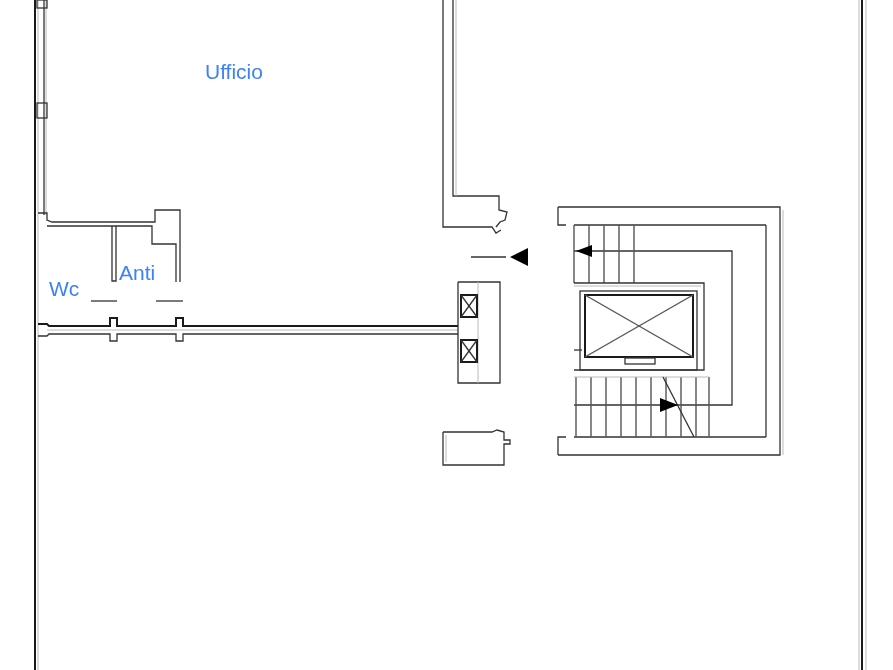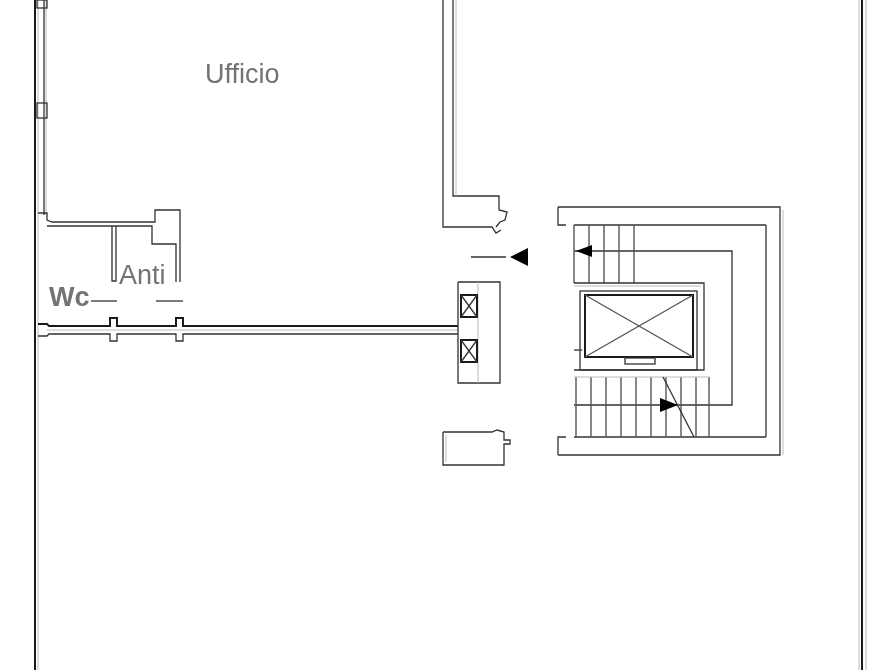--- a/index.html
+++ b/index.html
@@ -5,22 +5,22 @@
     html, body { margin: 0; padding: 0; background: #ffffff; }
     body { width: 893px; height: 670px; overflow: hidden; position: relative; }
     #plan { position: absolute; left: 0; top: 0; width: 893px; height: 670px; }
     .wall { fill: none; stroke: #1a1a1a; stroke-width: 2; }
     .wall-thin { fill: none; stroke: #333; stroke-width: 1.3; }
     .wall-light { fill: none; stroke: #bbbbbb; stroke-width: 1; }
     .stair-line { fill: none; stroke: #555; stroke-width: 1.4; }
     .room-label {
       position: absolute;
       font-family: "Liberation Sans", sans-serif;
-      font-size: 27px;
-      color: #737373;
+      font-size: 21px;
+      color: #3b82f6;
       line-height: 1;
       white-space: nowrap;
     }
   </style>
 </head>
 <body>
 
 <svg id="plan" viewBox="0 0 893 670" xmlns="http://www.w3.org/2000/svg">
 
   <g>
@@ -120,14 +120,14 @@
     <rect class="wall-thin" x="580" y="291" width="117" height="79"></rect>
     <rect class="wall" x="585" y="295" width="108" height="62"></rect>
     <line class="stair-line" x1="585" y1="295" x2="693" y2="357"></line>
     <line class="stair-line" x1="693" y1="295" x2="585" y2="357"></line>
     <rect class="wall-thin" x="625" y="358" width="30" height="6"></rect>
     <line class="wall-thin" x1="574" y1="350" x2="582" y2="350"></line>
   </g>
 </svg>
 
 <div class="room-label" style="left:205px; top:61px;">Ufficio</div>
-<div class="room-label" style="left:49px; top:284px;font-weight:bold;">Wc</div>
+<div class="room-label" style="left:49px; top:278px;">Wc</div>
 <div class="room-label" style="left:119px; top:262px;">Anti</div>
 
 </body></html>

